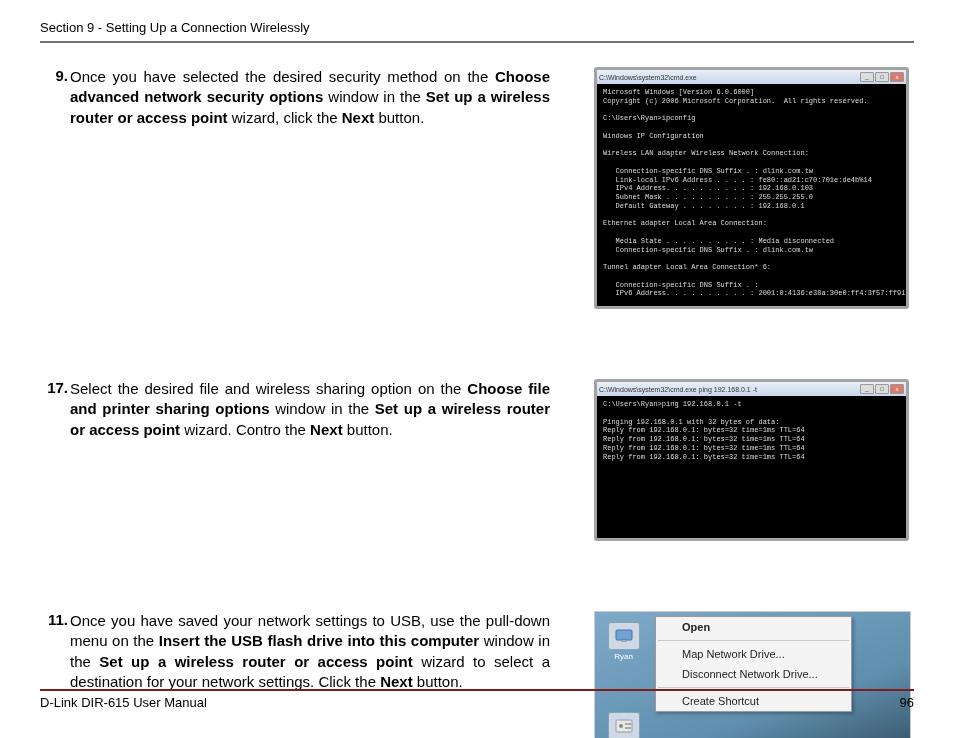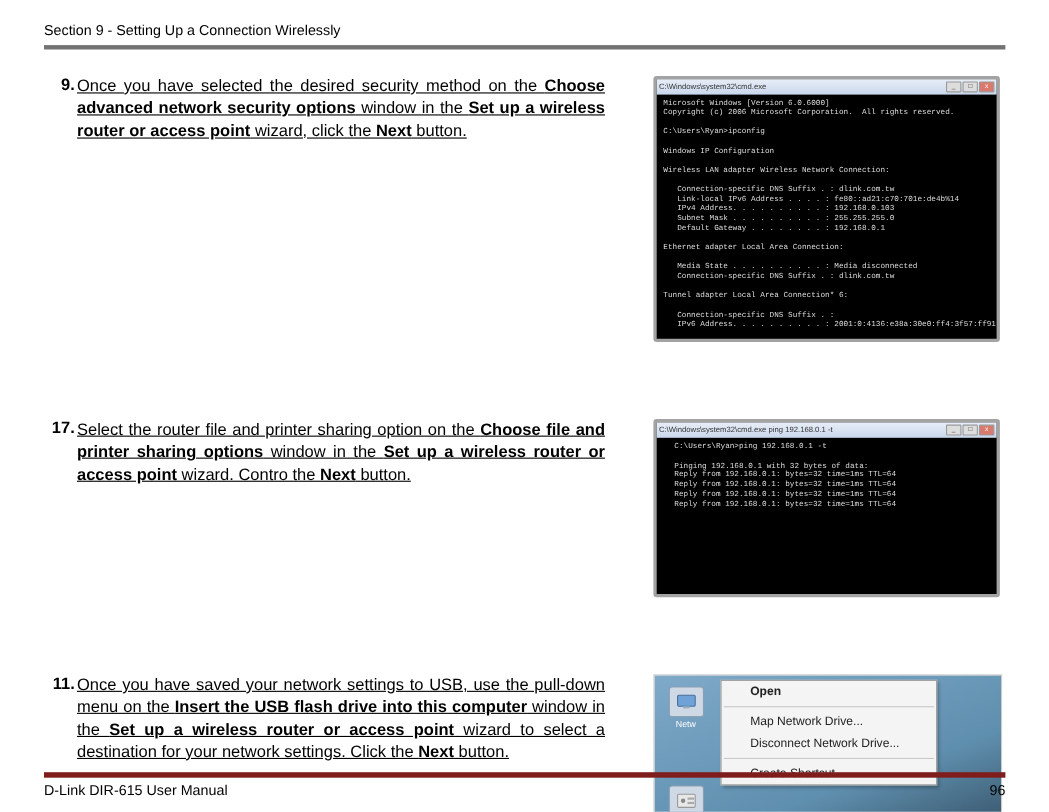--- a/index.html
+++ b/index.html
@@ -16,21 +16,21 @@
   .page {
     padding: 20px 40px 10px 40px;
     box-sizing: border-box;
     width: 100%;
     height: 100%;
     position: relative;
   }
   .header {
     font-size: 13px;
     padding-bottom: 6px;
-    border-bottom: 4px solid #737373;
+    border-bottom: 2px solid #737373;
   }
   .content {
     position: relative;
     margin-top: 24px;
   }
   .step {
     display: flex;
     align-items: flex-start;
     justify-content: space-between;
     margin-bottom: 70px;
@@ -45,21 +45,20 @@
     font-size: 15px;
     width: 28px;
     flex-shrink: 0;
     text-align: right;
     padding-right: 2px;
   }
   .para {
     font-size: 15px;
     line-height: 1.35;
     text-align: justify;
-    text-decoration: underline;
   }
   .b { font-weight: bold; }
   .img-col {
     width: 320px;
     flex-shrink: 0;
   }
 
   
   .cmdwin {
     border: 3px solid #a3a3a3;
@@ -88,21 +87,21 @@
     padding: 4px 6px 8px 6px;
     font-family: "Courier New", monospace;
     font-size: 7px;
     line-height: 1.25;
     color: #ddd;
     min-height: 140px;
     white-space: pre;
     overflow: hidden;
   }
   .cmd1 .cmd-body { min-height: 160px; }
-  .cmd2 .cmd-body { min-height: 130px; margin-left: 10px; }
+  .cmd2 .cmd-body { min-height: 130px; }
 
   
   .deskwrap {
     width: 315px;
     height: 160px;
     position: relative;
     background: linear-gradient(160deg,#7fa9c9 0%, #5f8fae 60%, #2f475a 100%);
     border: 1px solid #ccc;
     overflow: hidden;
   }
@@ -141,22 +140,22 @@
   .context-menu .sep {
     height: 1px;
     background: #c8c8c8;
     margin: 3px 2px;
   }
 
   .footer {
     position: absolute;
     left: 40px;
     right: 40px;
-    bottom: 12px;
-    border-top: 5px solid #7f1d1d;
+    bottom: 28px;
+    border-top: 2px solid #7f1d1d;
     padding-top: 4px;
     display: flex;
     justify-content: space-between;
     font-size: 13px;
   }
 </style>
 </head>
 <body>
 
 <div class="page">
@@ -203,21 +202,21 @@
 
    Connection-specific DNS Suffix . :
    IPv6 Address. . . . . . . . . . : 2001:0:4136:e38a:30e0:ff4:3f57:ff91</div>
         </div>
       </div>
     </div>
 
     <div class="step">
       <div class="text-col">
         <div class="num">17.</div>
-        <div class="para" id="step1"><span>Select the router file and printer sharing option on the </span><span class="b">Choose file and printer sharing options</span><span> window in the </span><span class="b">Set up a wireless router or access point</span><span> wizard. Contro the </span><span class="b">Next</span><span> button.</span></div>
+        <div class="para" id="step1"><span>Select the desired file and wireless sharing option on the </span><span class="b">Choose file and printer sharing options</span><span> window in the </span><span class="b">Set up a wireless router or access point</span><span> wizard. Contro the </span><span class="b">Next</span><span> button.</span></div>
       </div>
       <div class="img-col">
         <div class="cmdwin cmd2">
           <div class="cmd-titlebar">
             <span>C:\Windows\system32\cmd.exe  ping 192.168.0.1  -t</span>
             <span class="wbtns">
               <span class="wbtn">_</span>
               <span class="wbtn">□</span>
               <span class="wbtn close">x</span>
             </span>
@@ -240,21 +239,21 @@
       </div>
       <div class="img-col">
         <div class="deskwrap">
           <div class="deskicon" style="top:10px; left:6px;">
             <div class="ic">
               <svg width="18" height="14" viewBox="0 0 18 14">
                   <rect x="1" y="1" width="16" height="10" rx="1" fill="#6fa3d8" stroke="#4a6f9a"></rect>
                   <rect x="6" y="11" width="6" height="2" fill="#9ab"></rect>
                 </svg>
             </div>
-            <span>Netw</span>
+            <span>Ryan</span>
           </div>
           <div class="deskicon" style="top:100px; left:6px;">
             <div class="ic">
               <svg width="18" height="14" viewBox="0 0 18 14">
                   <rect x="1" y="1" width="16" height="12" rx="1" fill="#e8e8e8" stroke="#999"></rect>
                   <circle cx="6" cy="7" r="2" fill="#888"></circle>
                   <rect x="10" y="4" width="6" height="2" fill="#aaa"></rect>
                   <rect x="10" y="8" width="6" height="2" fill="#aaa"></rect>
                 </svg>
             </div>

